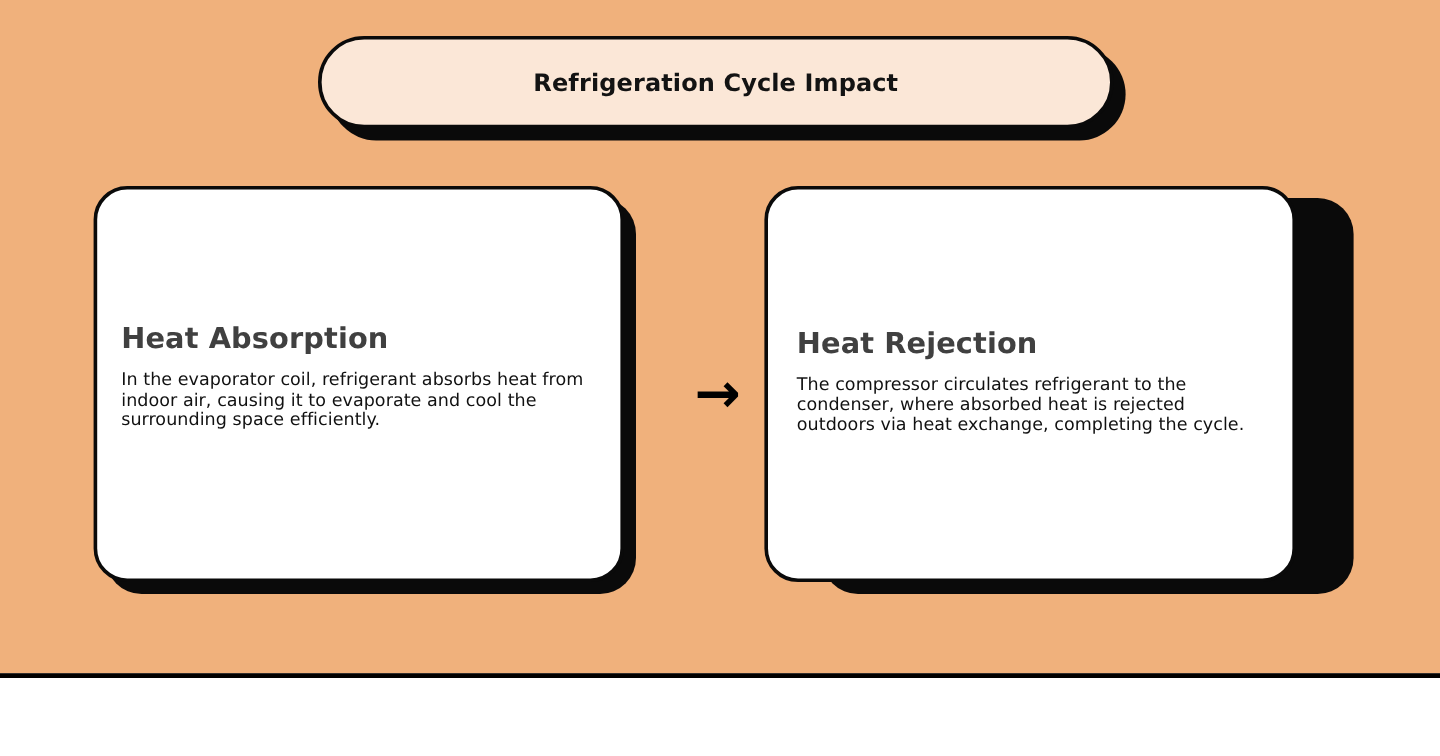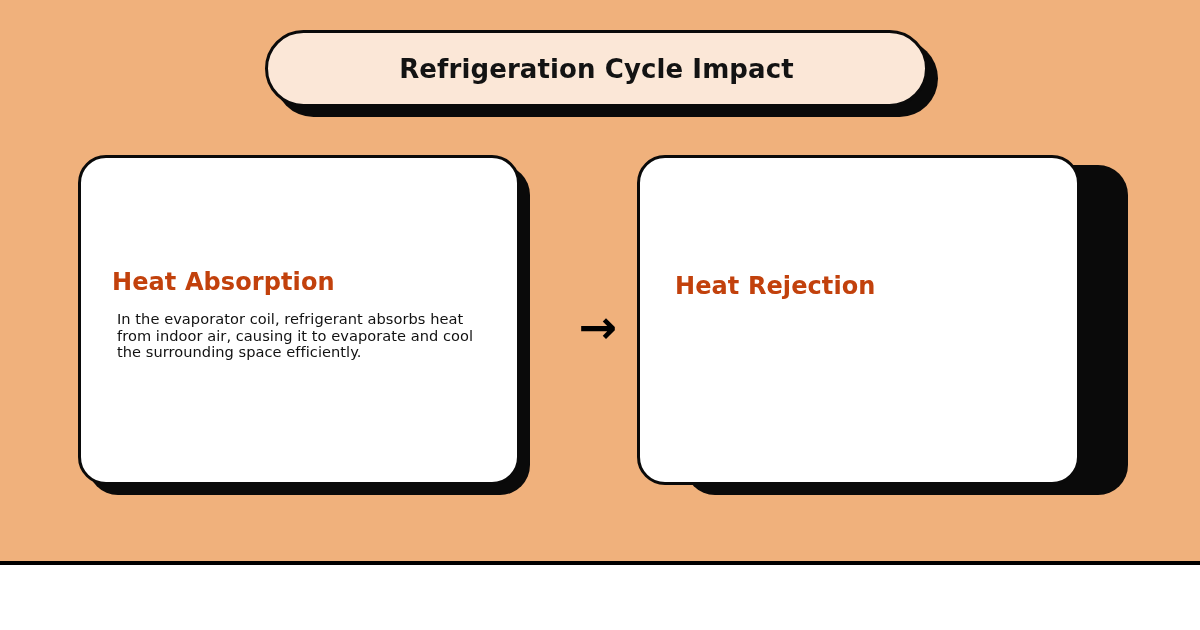--- a/index.html
+++ b/index.html
@@ -65,21 +65,21 @@
     height: 77px;
     box-sizing: border-box;
     background: #fbe7d7;
     border: 3px solid #0a0a0a;
     border-radius: 40px;
     display: flex;
     align-items: center;
     justify-content: center;
   }
   .title-text {
-    font-size: 26px;
+    font-size: 20px;
     font-weight: bold;
     color: #131313;
     letter-spacing: 0.1px;
     text-align: center;
     line-height: 1;
   }
 
   
   .card-shadow {
     position: absolute;
@@ -104,31 +104,31 @@
     position: absolute;
     left: 0;
     right: 0;
   }
   .card-left .card-body  { top: 112px; padding: 0 22px 0 20px; }
   .card-right .card-body { top: 116px; padding: 0 22px 0 24px; }
 
   .card-heading {
     font-size: 24px;
     font-weight: bold;
-    color: #c2410c;
-    margin: 0 0 14px 11px;
+    color: #404040;
+    margin: 0 0 14px 0;
     line-height: 1.05;
     letter-spacing: 0.1px;
   }
   .card-text {
     font-size: 14.6px;
     font-weight: normal;
     color: #111111;
     line-height: 16.5px;
-    margin: 16px;
+    margin: 0;
     letter-spacing: 0.05px;
   }
 
   
   .arrow {
     position: absolute;
     left: 558px;
     top: 296px;
     width: 80px;
     height: 62px;
@@ -161,19 +161,20 @@
       <div class="card-text">In the evaporator coil, refrigerant absorbs heat from indoor air, causing it to evaporate and cool the surrounding space efficiently.</div>
     </div>
   </div>
 
   <div class="arrow">→</div>
 
   <div class="card-shadow card-right-shadow"></div>
   <div class="card card-right">
     <div class="card-body">
       <div class="card-heading">Heat Rejection</div>
+      <div class="card-text">The compressor circulates refrigerant to the condenser, where absorbed heat is rejected outdoors via heat exchange, completing the cycle.</div>
     </div>
   </div>
 
   <div class="footer-rule"></div>
   <div class="footer-white"></div>
 
 </div>
 
 </body></html>

